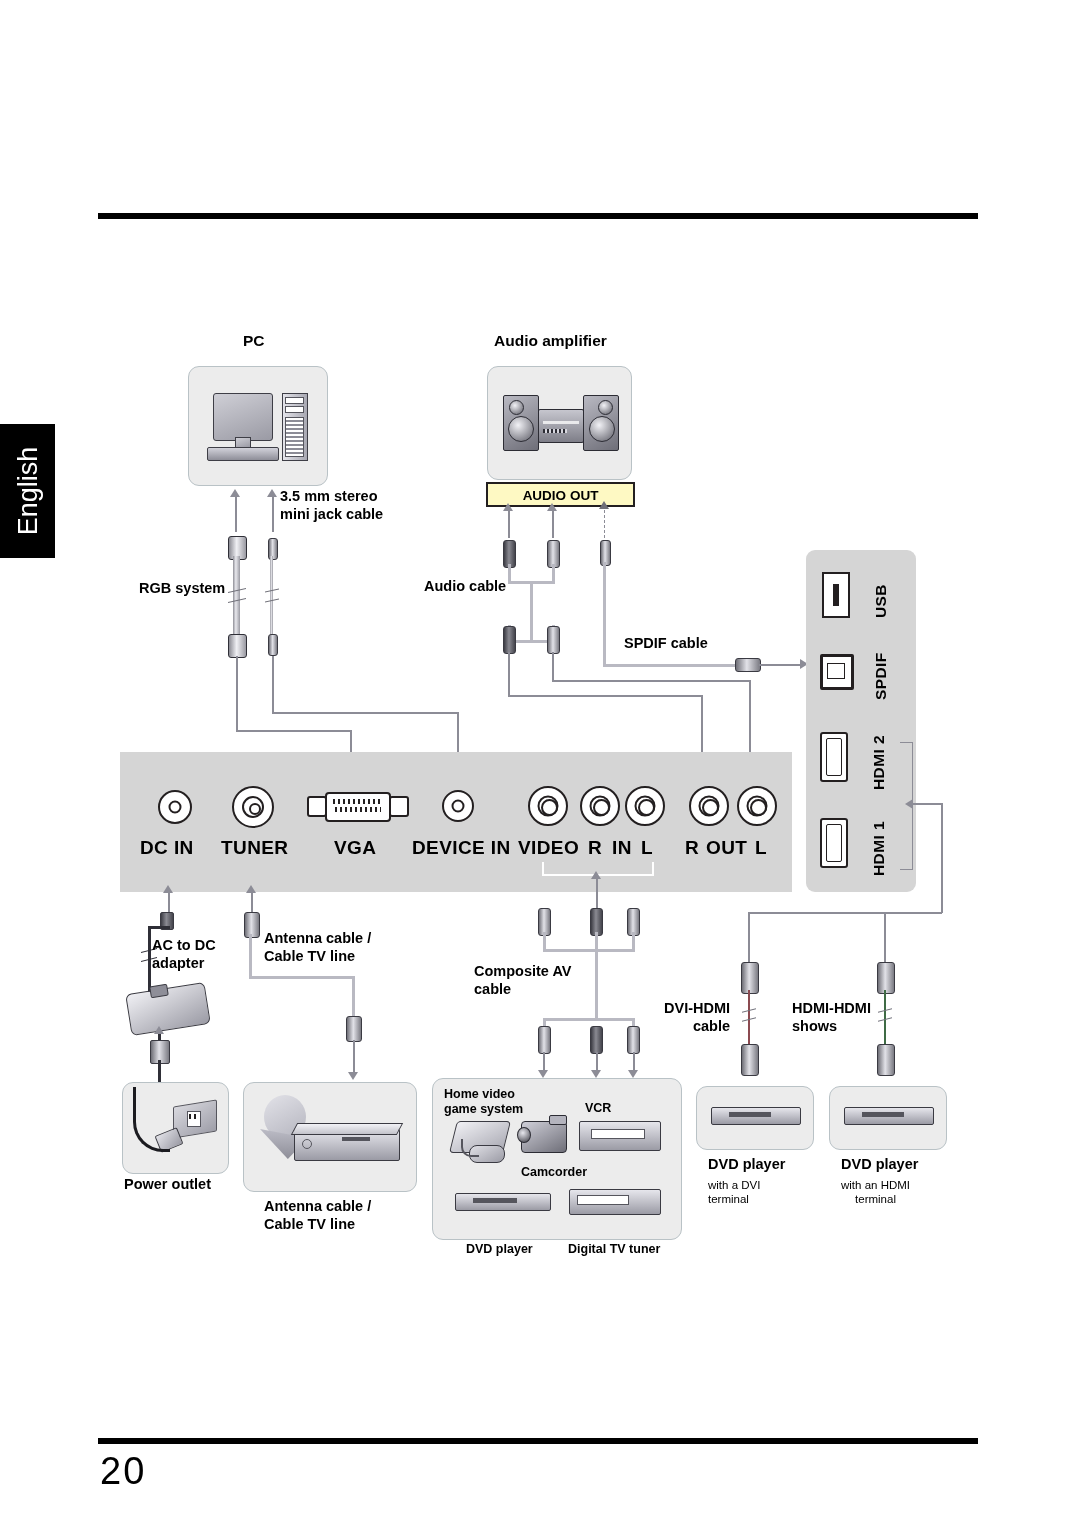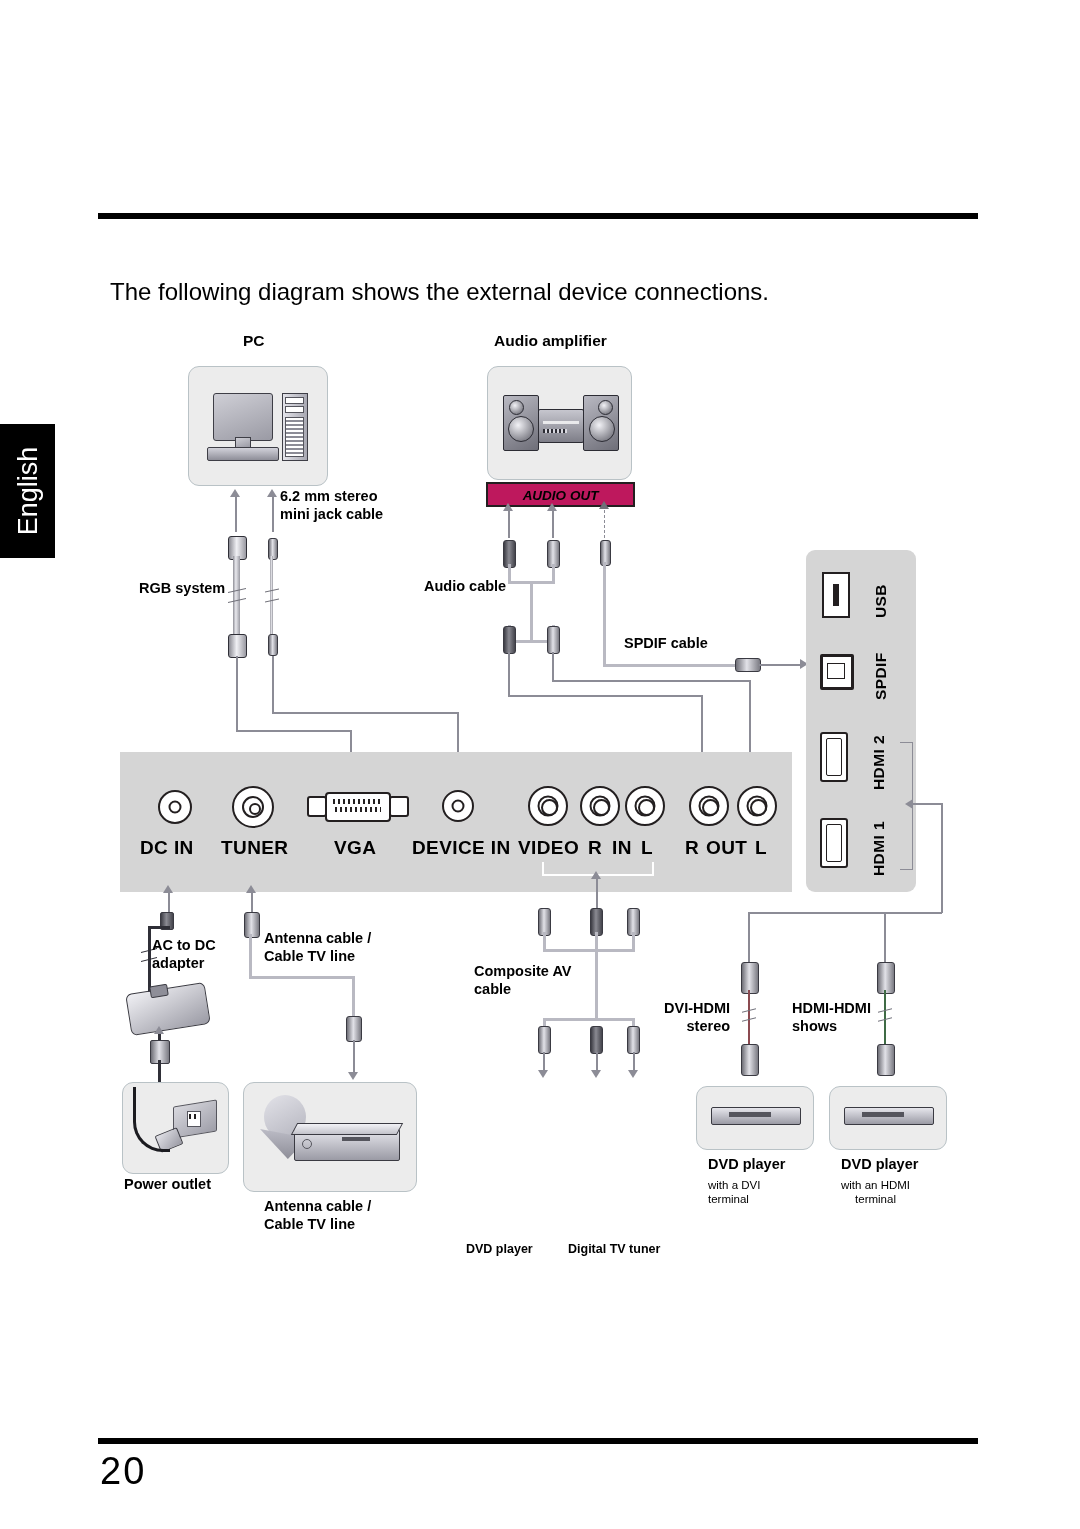--- a/index.html
+++ b/index.html
@@ -58,22 +58,22 @@
   .cab{position:absolute;background:linear-gradient(90deg,#8e8e96,#e9e9ee 40%,#9a9aa2);}
   .cab.thin{width:3px;}
   .plug{position:absolute;background:linear-gradient(90deg,#6e6e76,#e2e2e8 45%,#7a7a82);
         border:1.2px solid #3a3a42;border-radius:2px;}
   .plug.dark{background:linear-gradient(90deg,#3c3c44,#8a8a92 45%,#44444c);}
   .plug.vga{background:linear-gradient(90deg,#8a8a92,#f0f0f4 45%,#9a9aa2);
             border:1.4px solid #2f2f37;border-radius:3px;}
 
   .brk{position:absolute;border:2px solid #ffffff;border-top:none;}
 
-  .audioout{position:absolute;left:486px;top:482px;width:145px;height:21px;background:#be185d;
-            border:2px solid #231f20;font-style:italic;}
+  .audioout{position:absolute;left:486px;top:482px;width:145px;height:21px;background:#fef9c3;
+            border:2px solid #231f20;}
   .audioout span{position:absolute;left:50%;top:50%;transform:translate(-50%,-50%);
                  font-weight:700;font-size:13.5px;white-space:nowrap;}
 
   
   .mon{position:absolute;background:linear-gradient(160deg,#cfcfd6,#9a9aa4);border:1.6px solid #3e3e46;border-radius:3px;}
   .twr{position:absolute;background:linear-gradient(90deg,#e4e4ea,#a8a8b2);border:1.6px solid #3e3e46;}
   .kbd{position:absolute;background:linear-gradient(180deg,#d2d2da,#8e8e98);border:1.4px solid #3e3e46;border-radius:2px;}
   .spk{position:absolute;background:linear-gradient(150deg,#b9b9c2,#6e6e78);border:1.4px solid #2c2c34;border-radius:2px;}
   .cone{position:absolute;border-radius:50%;background:radial-gradient(circle at 38% 34%,#f2f2f6,#5a5a64);
         border:1.4px solid #2c2c34;}
@@ -88,21 +88,20 @@
   .hdmiicon{position:absolute;border:2.6px solid #231f20;background:#fff;border-radius:3px;}
   .hdmiicon i{position:absolute;left:4px;top:4px;right:4px;bottom:4px;border:1.6px solid #231f20;
               border-radius:2px;}
 </style>
 </head>
 <body>
 
 <div class="page">
 
   <div class="hdr-rule"></div>
-  <div class="intro">The following diagram shows the external device connections.</div>
 
   <div class="tab">
     <span>English</span>
   </div>
 
   <div class="lbl big" style="left:243px;top:332px;">PC</div>
   <div class="devbox" style="left:188px;top:366px;width:138px;height:118px;">
     <div class="mon" style="left:24px;top:26px;width:58px;height:46px;"></div>
     <div class="mon" style="left:46px;top:70px;width:14px;height:9px;border-radius:0;"></div>
     <div class="kbd" style="left:18px;top:80px;width:70px;height:12px;"></div>
@@ -110,21 +109,21 @@
     <div style="position:absolute;left:96px;top:30px;width:17px;height:5px;background:#fff;border:1px solid #55555d;"></div>
     <div style="position:absolute;left:96px;top:39px;width:17px;height:5px;background:#fff;border:1px solid #55555d;"></div>
     <div style="position:absolute;left:96px;top:50px;width:17px;height:38px;background:repeating-linear-gradient(180deg,#fff 0 2px,#8c8c96 2px 4px);border:1px solid #55555d;"></div>
   </div>
 
   <div class="ln v" style="left:235px;top:496px;height:36px;"></div>
   <div class="arw up" style="left:230px;top:489px;"></div>
   <div class="ln v" style="left:272px;top:496px;height:36px;"></div>
   <div class="arw up" style="left:267px;top:489px;"></div>
 
-  <div class="lbl" style="left:280px;top:488px;">6.2 mm stereo
+  <div class="lbl" style="left:280px;top:488px;">3.5 mm stereo
 mini jack cable</div>
   <div class="lbl" style="left:139px;top:580px;">RGB system</div>
 
   <div class="plug vga" style="left:228px;top:536px;width:17px;height:22px;"></div>
   <div class="cab" style="left:233px;top:556px;width:7px;height:84px;"></div>
   <div class="plug vga" style="left:228px;top:634px;width:17px;height:22px;"></div>
   <div style="position:absolute;left:228px;top:590px;width:18px;height:9px;border-top:1.4px solid #6f6f78;border-bottom:1.4px solid #6f6f78;transform:skewY(-12deg);"></div>
 
   <div class="plug" style="left:268px;top:538px;width:8px;height:20px;border-radius:3px;"></div>
   <div class="cab thin" style="left:270px;top:556px;height:84px;"></div>
@@ -356,35 +355,57 @@
   <div class="ln v" style="left:543px;top:1052px;height:22px;"></div>
   <div class="arw down" style="left:538px;top:1070px;"></div>
   <div class="ln v" style="left:596px;top:1052px;height:22px;"></div>
   <div class="arw down" style="left:591px;top:1070px;"></div>
   <div class="ln v" style="left:633px;top:1052px;height:22px;"></div>
   <div class="arw down" style="left:628px;top:1070px;"></div>
 
   <div class="lbl" style="left:474px;top:963px;">Composite AV
 cable</div>
 
+  <div class="devbox" style="left:432px;top:1078px;width:248px;height:160px;">
+    <div class="lbl sm" style="left:11px;top:8px;">Home video
+game system</div>
+    <div class="lbl sm" style="left:152px;top:22px;">VCR</div>
+    <div class="lbl sm" style="left:88px;top:86px;">Camcorder</div>
+
+    <div style="position:absolute;left:20px;top:42px;width:52px;height:30px;background:linear-gradient(150deg,#f0f0f4,#a8a8b2);border:1.4px solid #3a3a42;border-radius:4px;transform:skewX(-14deg);"></div>
+    <div style="position:absolute;left:36px;top:66px;width:34px;height:16px;background:linear-gradient(150deg,#e0e0e6,#9b9ba5);border:1.3px solid #3a3a42;border-radius:8px;"></div>
+    <div style="position:absolute;left:28px;top:60px;width:16px;height:16px;border-left:2px solid #55555d;border-bottom:2px solid #55555d;border-radius:0 0 0 10px;"></div>
+
+    <div style="position:absolute;left:88px;top:42px;width:44px;height:30px;background:linear-gradient(150deg,#cfcfd8,#6e6e78);border:1.4px solid #2c2c34;border-radius:4px;"></div>
+    <div style="position:absolute;left:84px;top:48px;width:12px;height:14px;border-radius:50%;background:radial-gradient(circle at 40% 35%,#e8e8ee,#3c3c44);border:1.3px solid #2c2c34;"></div>
+    <div style="position:absolute;left:116px;top:36px;width:16px;height:8px;background:#b4b4be;border:1.2px solid #2c2c34;border-radius:2px;"></div>
+
+    <div class="slab" style="left:146px;top:42px;width:80px;height:28px;"></div>
+    <div style="position:absolute;left:158px;top:50px;width:52px;height:8px;background:#fff;border:1px solid #55555d;"></div>
+
+    <div class="slab" style="left:22px;top:114px;width:94px;height:16px;"></div>
+    <div style="position:absolute;left:40px;top:119px;width:44px;height:5px;background:#55555d;"></div>
+    <div class="slab" style="left:136px;top:110px;width:90px;height:24px;"></div>
+    <div style="position:absolute;left:144px;top:116px;width:50px;height:8px;background:#fff;border:1px solid #55555d;"></div>
+  </div>
   <div class="lbl sm" style="left:466px;top:1242px;">DVD player</div>
   <div class="lbl sm" style="left:568px;top:1242px;">Digital TV tuner</div>
 
   <div class="ln v" style="left:884px;top:803px;height:0px;"></div>
   <div class="ln v" style="left:941px;top:803px;height:110px;"></div>
   <div class="ln h" style="left:748px;top:912px;width:194px;"></div>
   <div class="ln v" style="left:748px;top:912px;height:52px;"></div>
   <div class="ln v" style="left:884px;top:912px;height:52px;"></div>
 
   <div class="plug" style="left:741px;top:962px;width:16px;height:30px;border-radius:3px;"></div>
   <div class="ln v" style="left:748px;top:990px;height:58px;width:2.4px;background:#8b4a50;"></div>
   <div style="position:absolute;left:742px;top:1010px;width:14px;height:8px;border-top:1.3px solid #6f6f78;border-bottom:1.3px solid #6f6f78;transform:skewY(-14deg);"></div>
   <div class="plug" style="left:741px;top:1044px;width:16px;height:30px;border-radius:3px;"></div>
   <div class="lbl" style="left:664px;top:1000px;text-align:right;">DVI-HDMI
-stereo</div>
+cable</div>
 
   <div class="plug" style="left:877px;top:962px;width:16px;height:30px;border-radius:3px;"></div>
   <div class="ln v" style="left:884px;top:990px;height:58px;width:2.4px;background:#3f6b45;"></div>
   <div style="position:absolute;left:878px;top:1010px;width:14px;height:8px;border-top:1.3px solid #6f6f78;border-bottom:1.3px solid #6f6f78;transform:skewY(-14deg);"></div>
   <div class="plug" style="left:877px;top:1044px;width:16px;height:30px;border-radius:3px;"></div>
   <div class="lbl" style="left:792px;top:1000px;">HDMI-HDMI
 shows</div>
 
   <div class="devbox" style="left:696px;top:1086px;width:116px;height:62px;">
     <div class="slab" style="left:14px;top:20px;width:88px;height:16px;"></div>

